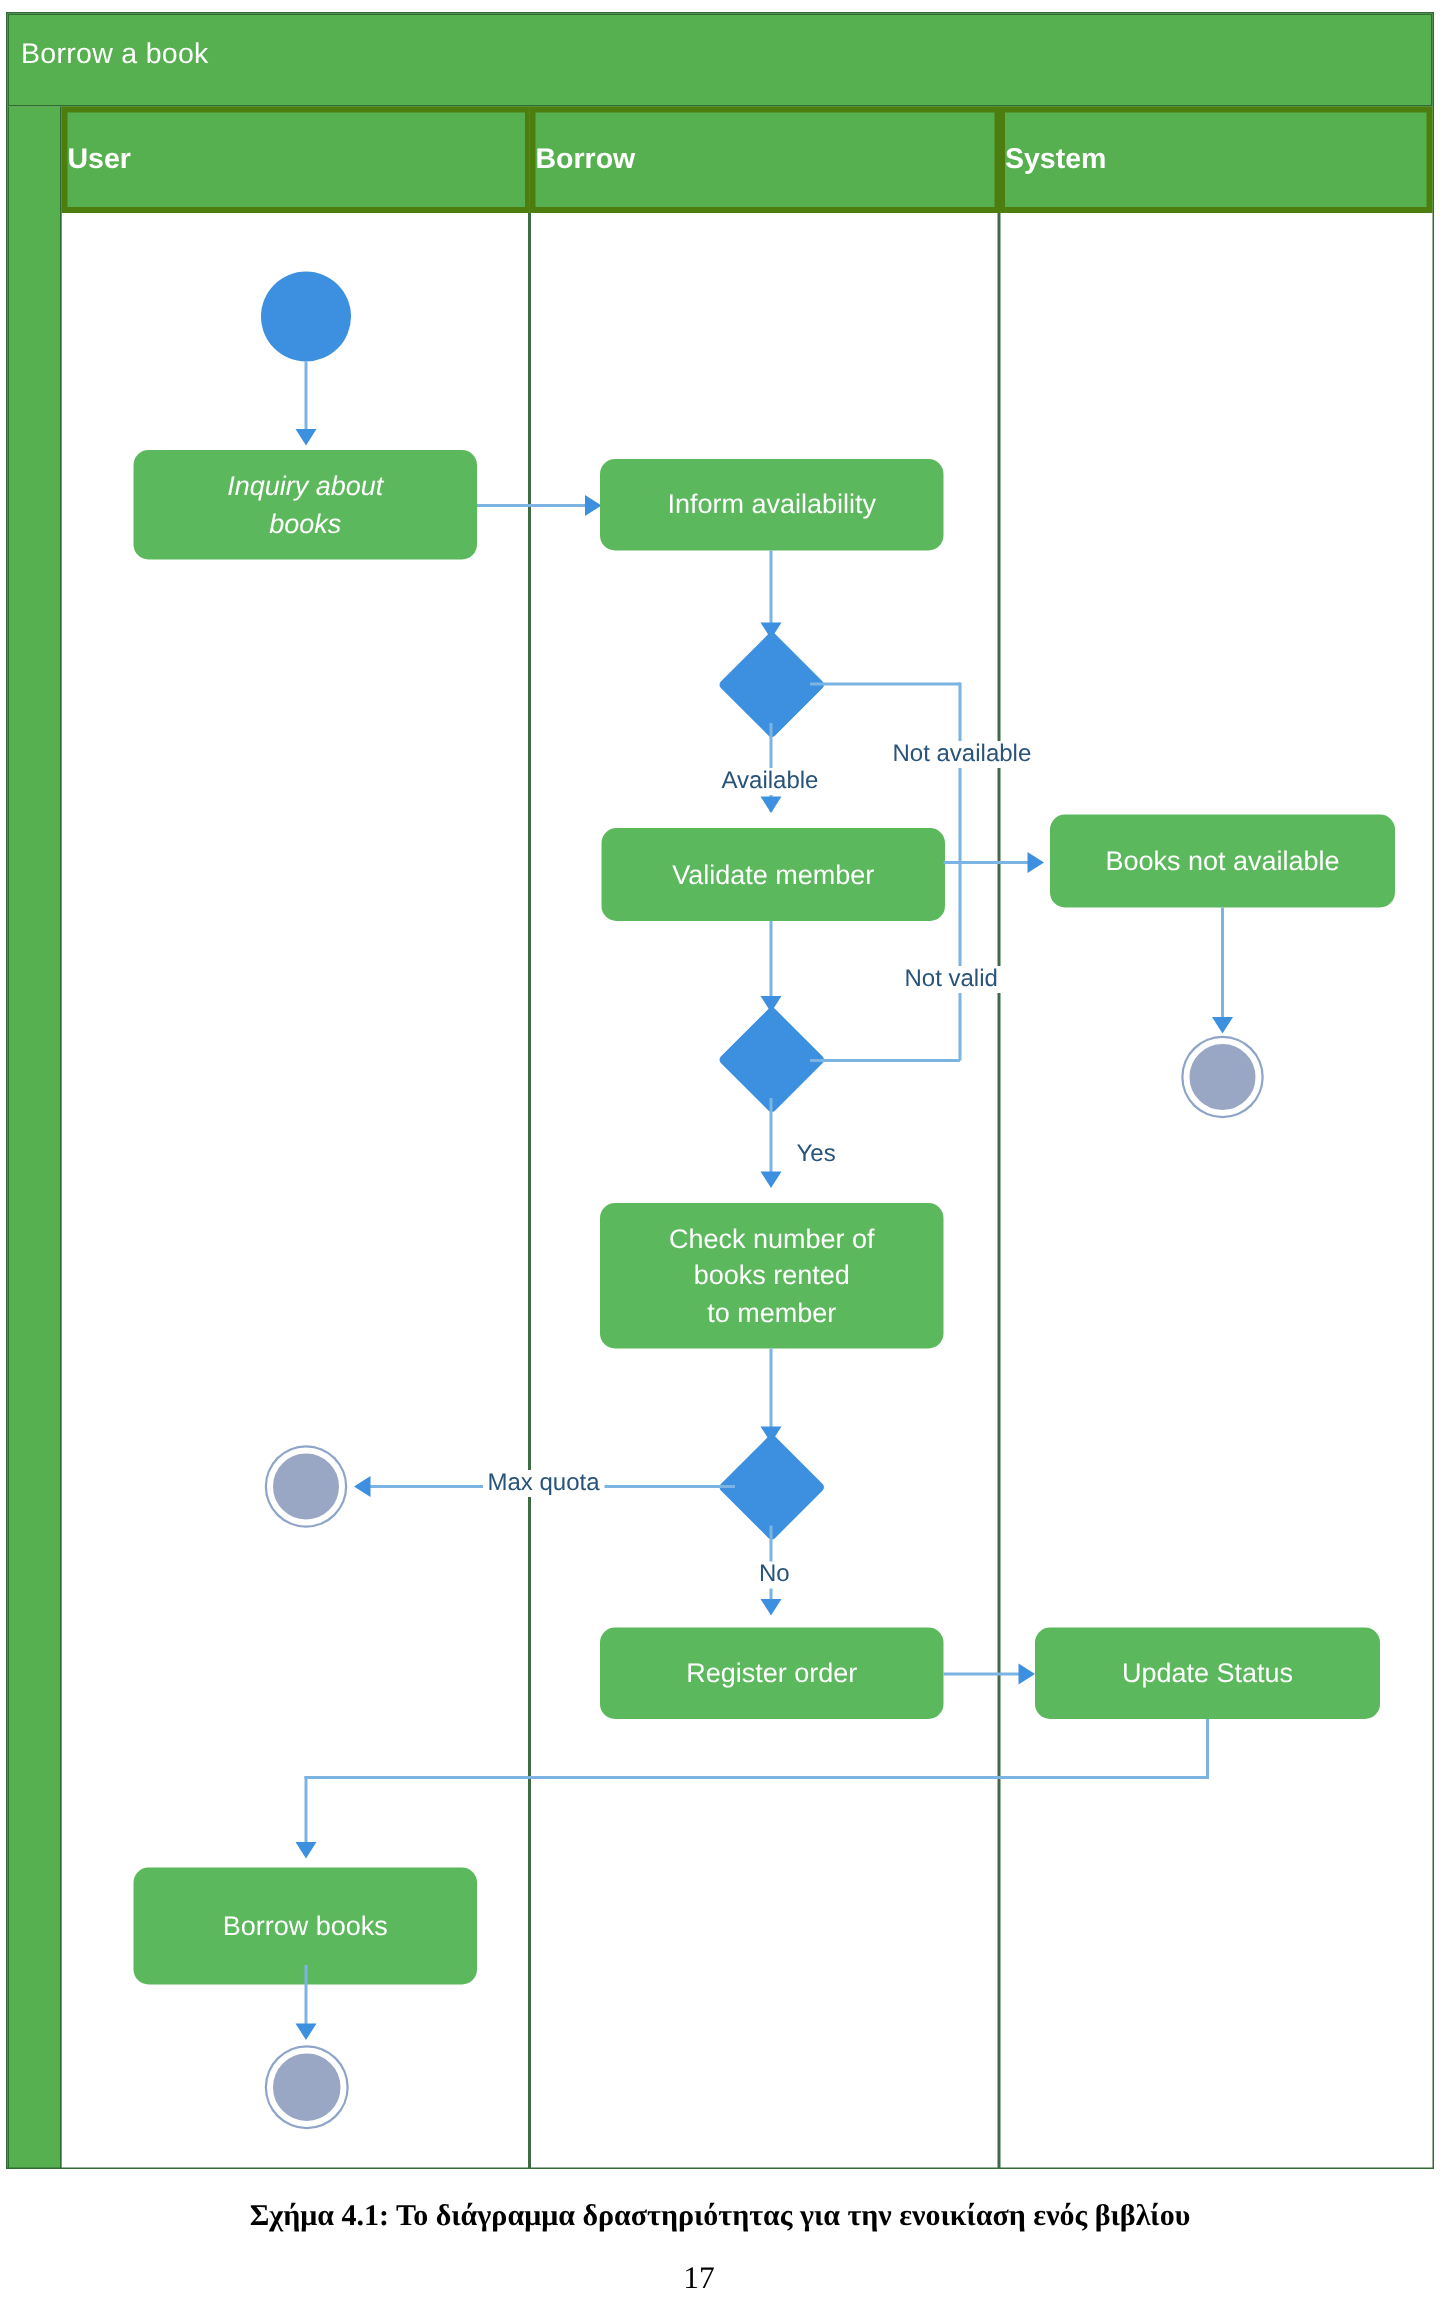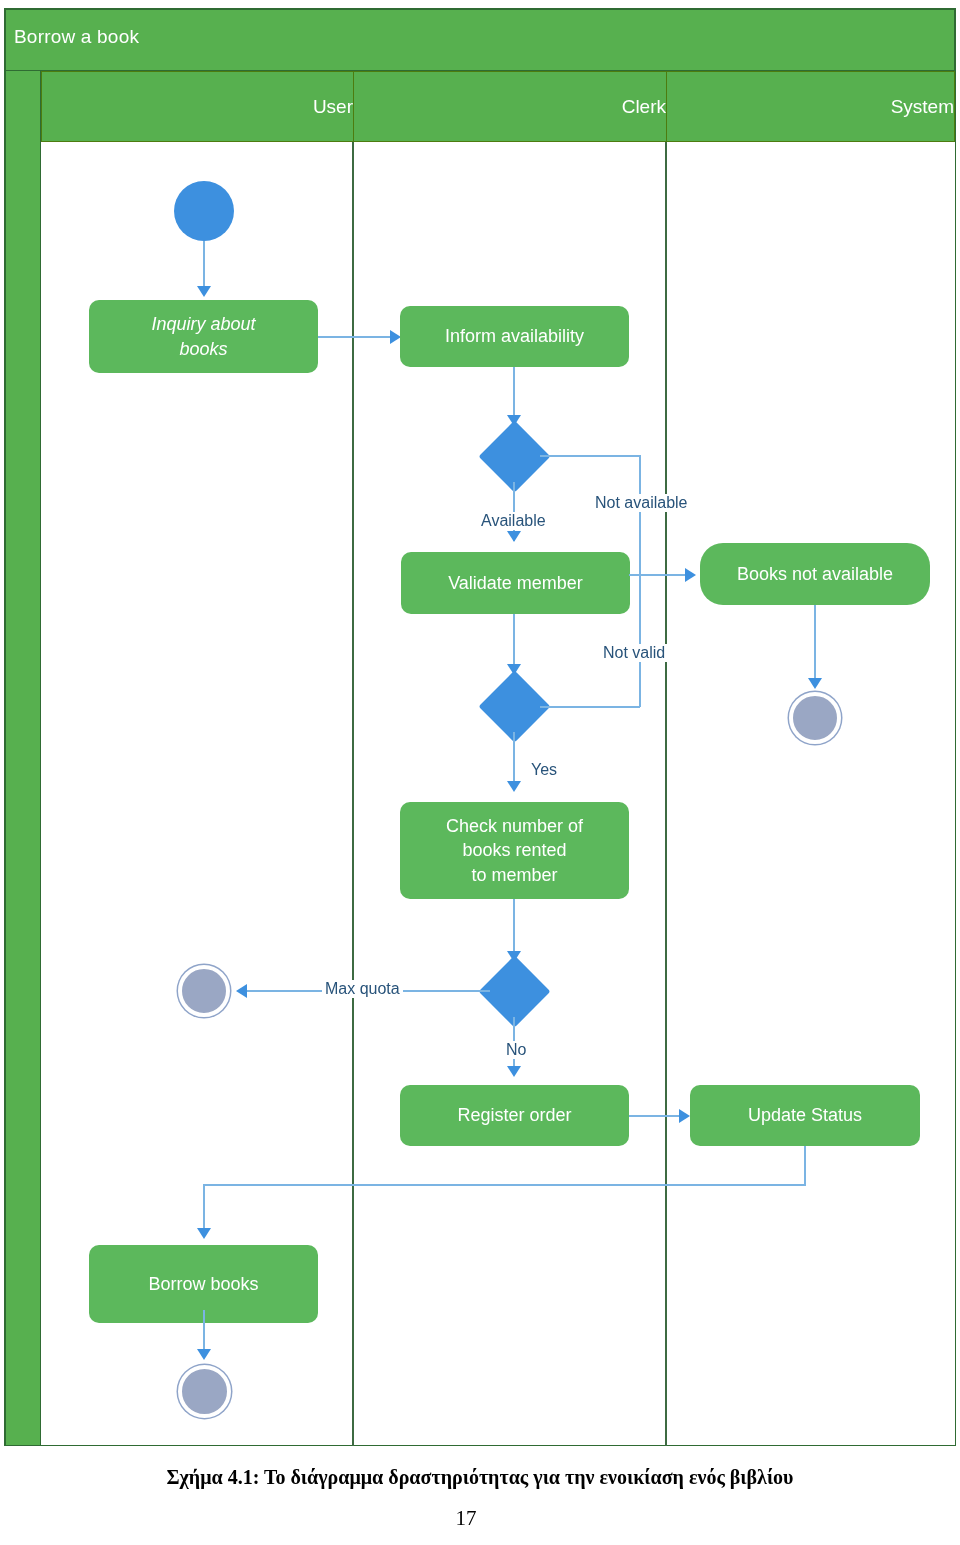--- a/index.html
+++ b/index.html
@@ -25,23 +25,23 @@
     color:#ffffff;font-size:19px;letter-spacing:.2px;
   }
   
   .left-strip{
     position:absolute;left:5px;top:71px;width:36px;height:1375px;
     background:#57b04f;border:1px solid #2f6b33;border-top:none;box-sizing:border-box;
   }
   
   .lane-head{
     position:absolute;top:71px;height:71px;
-    background:#57b04f;border:1px solid #4d7c0f;box-sizing:border-box;
+    background:#57b04f;border:4px solid #4d7c0f;box-sizing:border-box;
     color:#ffffff;font-size:19px;
-    display:flex;align-items:center;justify-content:flex-end;
+    display:flex;align-items:center;justify-content:flex-start;font-weight:bold;
   }
   .lane-head.user{left:41px;width:313px;}
   .lane-head.clerk{left:353px;width:314px;}
   .lane-head.system{left:666px;width:289px;}
 
   
   .lane-div{position:absolute;top:142px;width:2px;height:1304px;background:#3d6b42;}
   .lane-div.d1{left:352px;}
   .lane-div.d2{left:665px;}
 
@@ -97,21 +97,21 @@
 
   <div class="title-bar"></div>
   <div class="title-text">Borrow a book</div>
 
   <div class="left-strip"></div>
 
   <div class="lane-head user">
       <span>User</span>
     </div>
   <div class="lane-head clerk">
-      <span>Clerk</span>
+      <span>Borrow</span>
     </div>
   <div class="lane-head system">
       <span>System</span>
     </div>
 
   <div class="lane-div d1"></div>
   <div class="lane-div d2"></div>
 
   <div class="start-node" style="left:174px;top:181px;width:60px;height:60px;"></div>
 
@@ -145,21 +145,21 @@
   <div class="ln lnv" style="left:639px;top:455px;height:252px;"></div>
   <div class="glabel" style="left:592px;top:494px;">Not available</div>
 
   <div class="act" style="left:401px;top:552px;width:229px;height:62px;">
     <span>Validate member</span>
   </div>
 
   <div class="ln lnh" style="left:629px;top:574px;width:62px;"></div>
   <div class="arrow right" style="left:685px;top:568px;"></div>
 
-  <div class="act" style="left:700px;top:543px;width:230px;height:62px;border-radius:23px;">
+  <div class="act" style="left:700px;top:543px;width:230px;height:62px;">
     <span>Books not available</span>
   </div>
 
   <div class="ln lnv" style="left:814px;top:605px;height:78px;"></div>
   <div class="arrow down" style="left:808px;top:678px;"></div>
   <div class="end-node" style="left:789px;top:692px;width:52px;height:52px;"></div>
 
   <div class="ln lnv" style="left:513px;top:614px;height:56px;"></div>
   <div class="arrow down" style="left:507px;top:664px;"></div>
 

